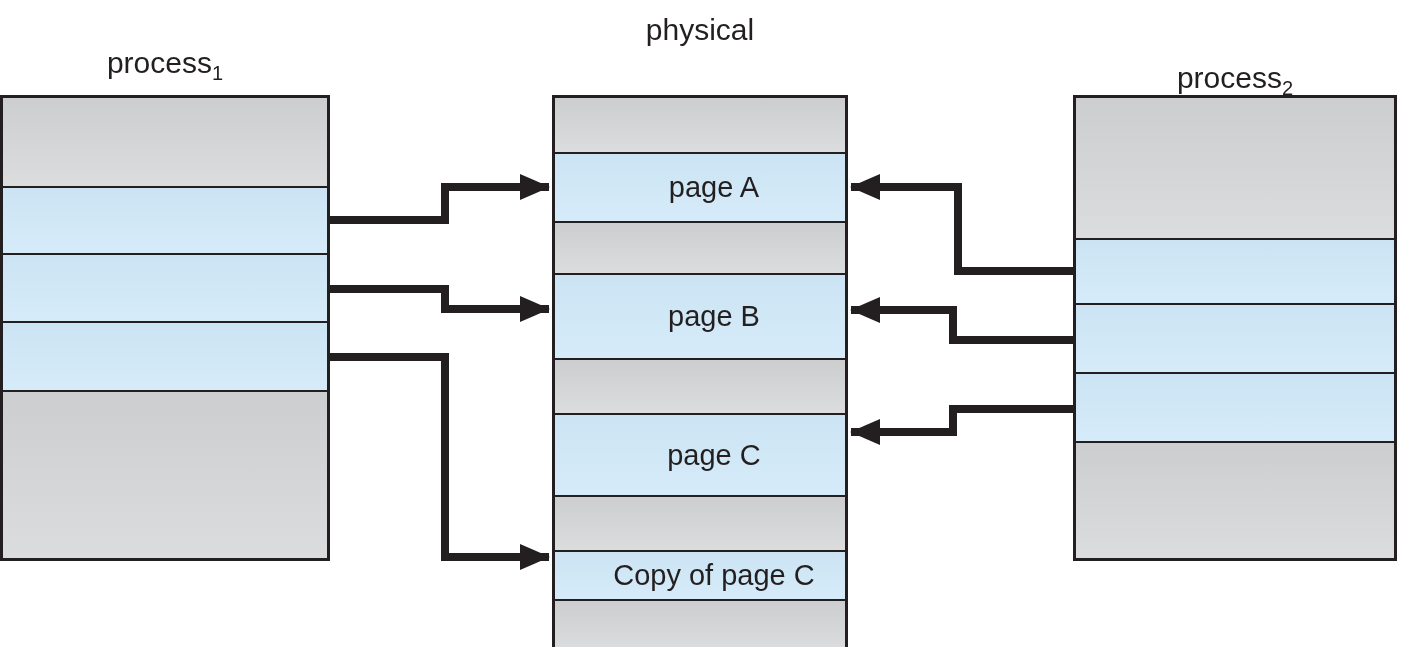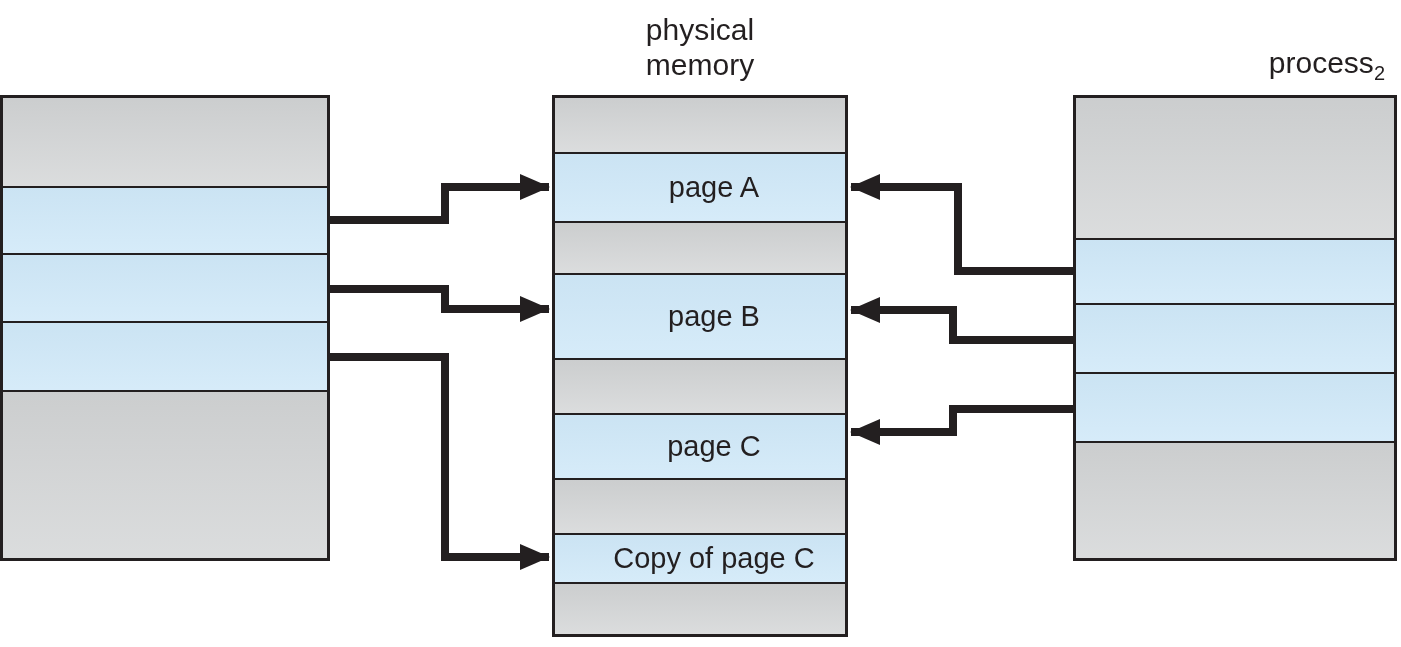--- a/index.html
+++ b/index.html
@@ -59,27 +59,29 @@
     stroke:var(--line-black);
     stroke-width:8;
   }
   #arrow-layer polygon{fill:var(--line-black);}
 </style>
 </head>
 <body>
 
 <div id="canvas">
 
+  <div class="col-label" style="left:15px;top:45px;width:300px;">
+    <span>process</span><span class="sub">1</span>
+  </div>
 
   <div class="col-label" style="left:550px;top:12px;width:300px;">
     <div>physical</div>
-    <div>memory</div>
   </div>
 
-  <div class="col-label" style="left:1085px;top:45px;width:300px;text-align:right;">
+  <div class="col-label" style="left:1085px;top:60px;width:300px;">
     <span>process</span><span class="sub">2</span>
   </div>
 
   <div class="box" style="left:0px;top:95px;width:324px;">
     <div class="seg gray" style="height:88px"></div>
     <div class="seg blue" style="height:67px"></div>
     <div class="seg blue" style="height:68px"></div>
     <div class="seg blue" style="height:69px"></div>
     <div class="seg gray" style="height:168px"></div>
   </div>
@@ -87,21 +89,21 @@
   <div class="box" style="left:552px;top:95px;width:290px;">
     <div class="seg gray" style="height:54px"></div>
     <div class="seg blue" style="height:69px">
       <span>page A</span>
     </div>
     <div class="seg gray" style="height:52px"></div>
     <div class="seg blue" style="height:85px">
       <span>page B</span>
     </div>
     <div class="seg gray" style="height:55px"></div>
-    <div class="seg blue" style="height:65px">
+    <div class="seg blue" style="height:82px">
       <span>page C</span>
     </div>
     <div class="seg gray" style="height:55px"></div>
     <div class="seg blue" style="height:49px">
       <span>Copy of page C</span>
     </div>
     <div class="seg gray" style="height:52px"></div>
   </div>
 
   <div class="box" style="left:1073px;top:95px;width:318px;">

